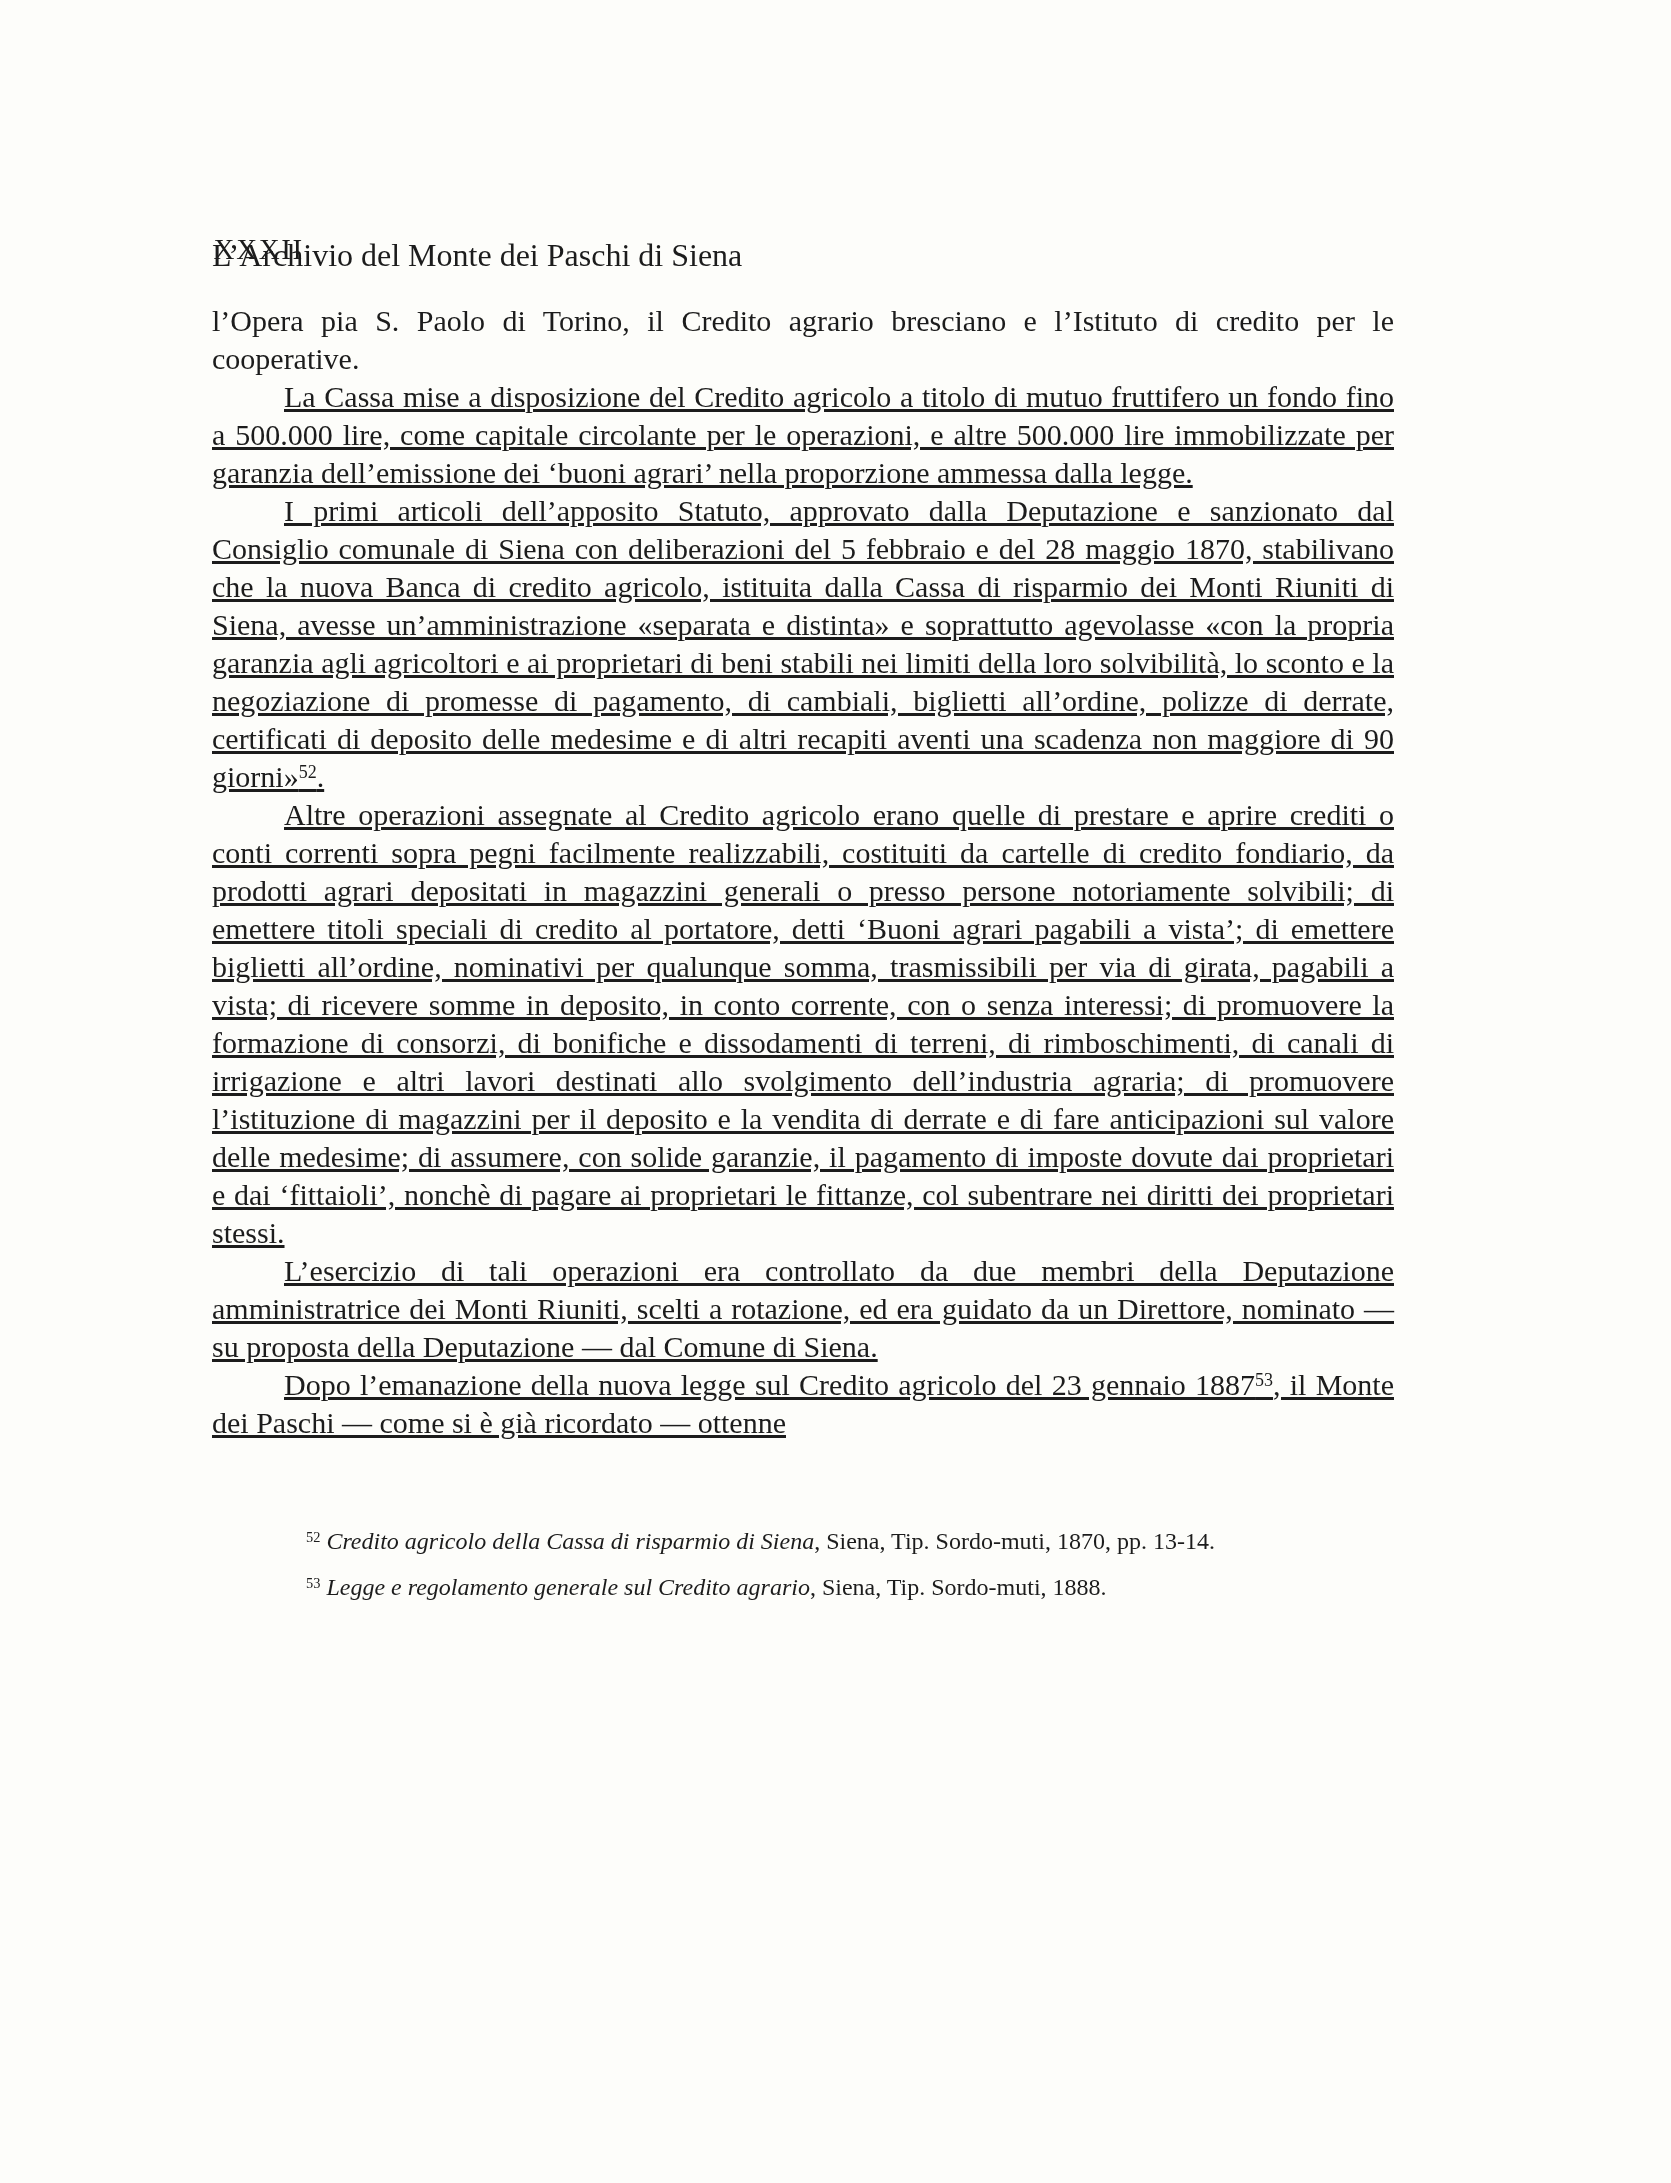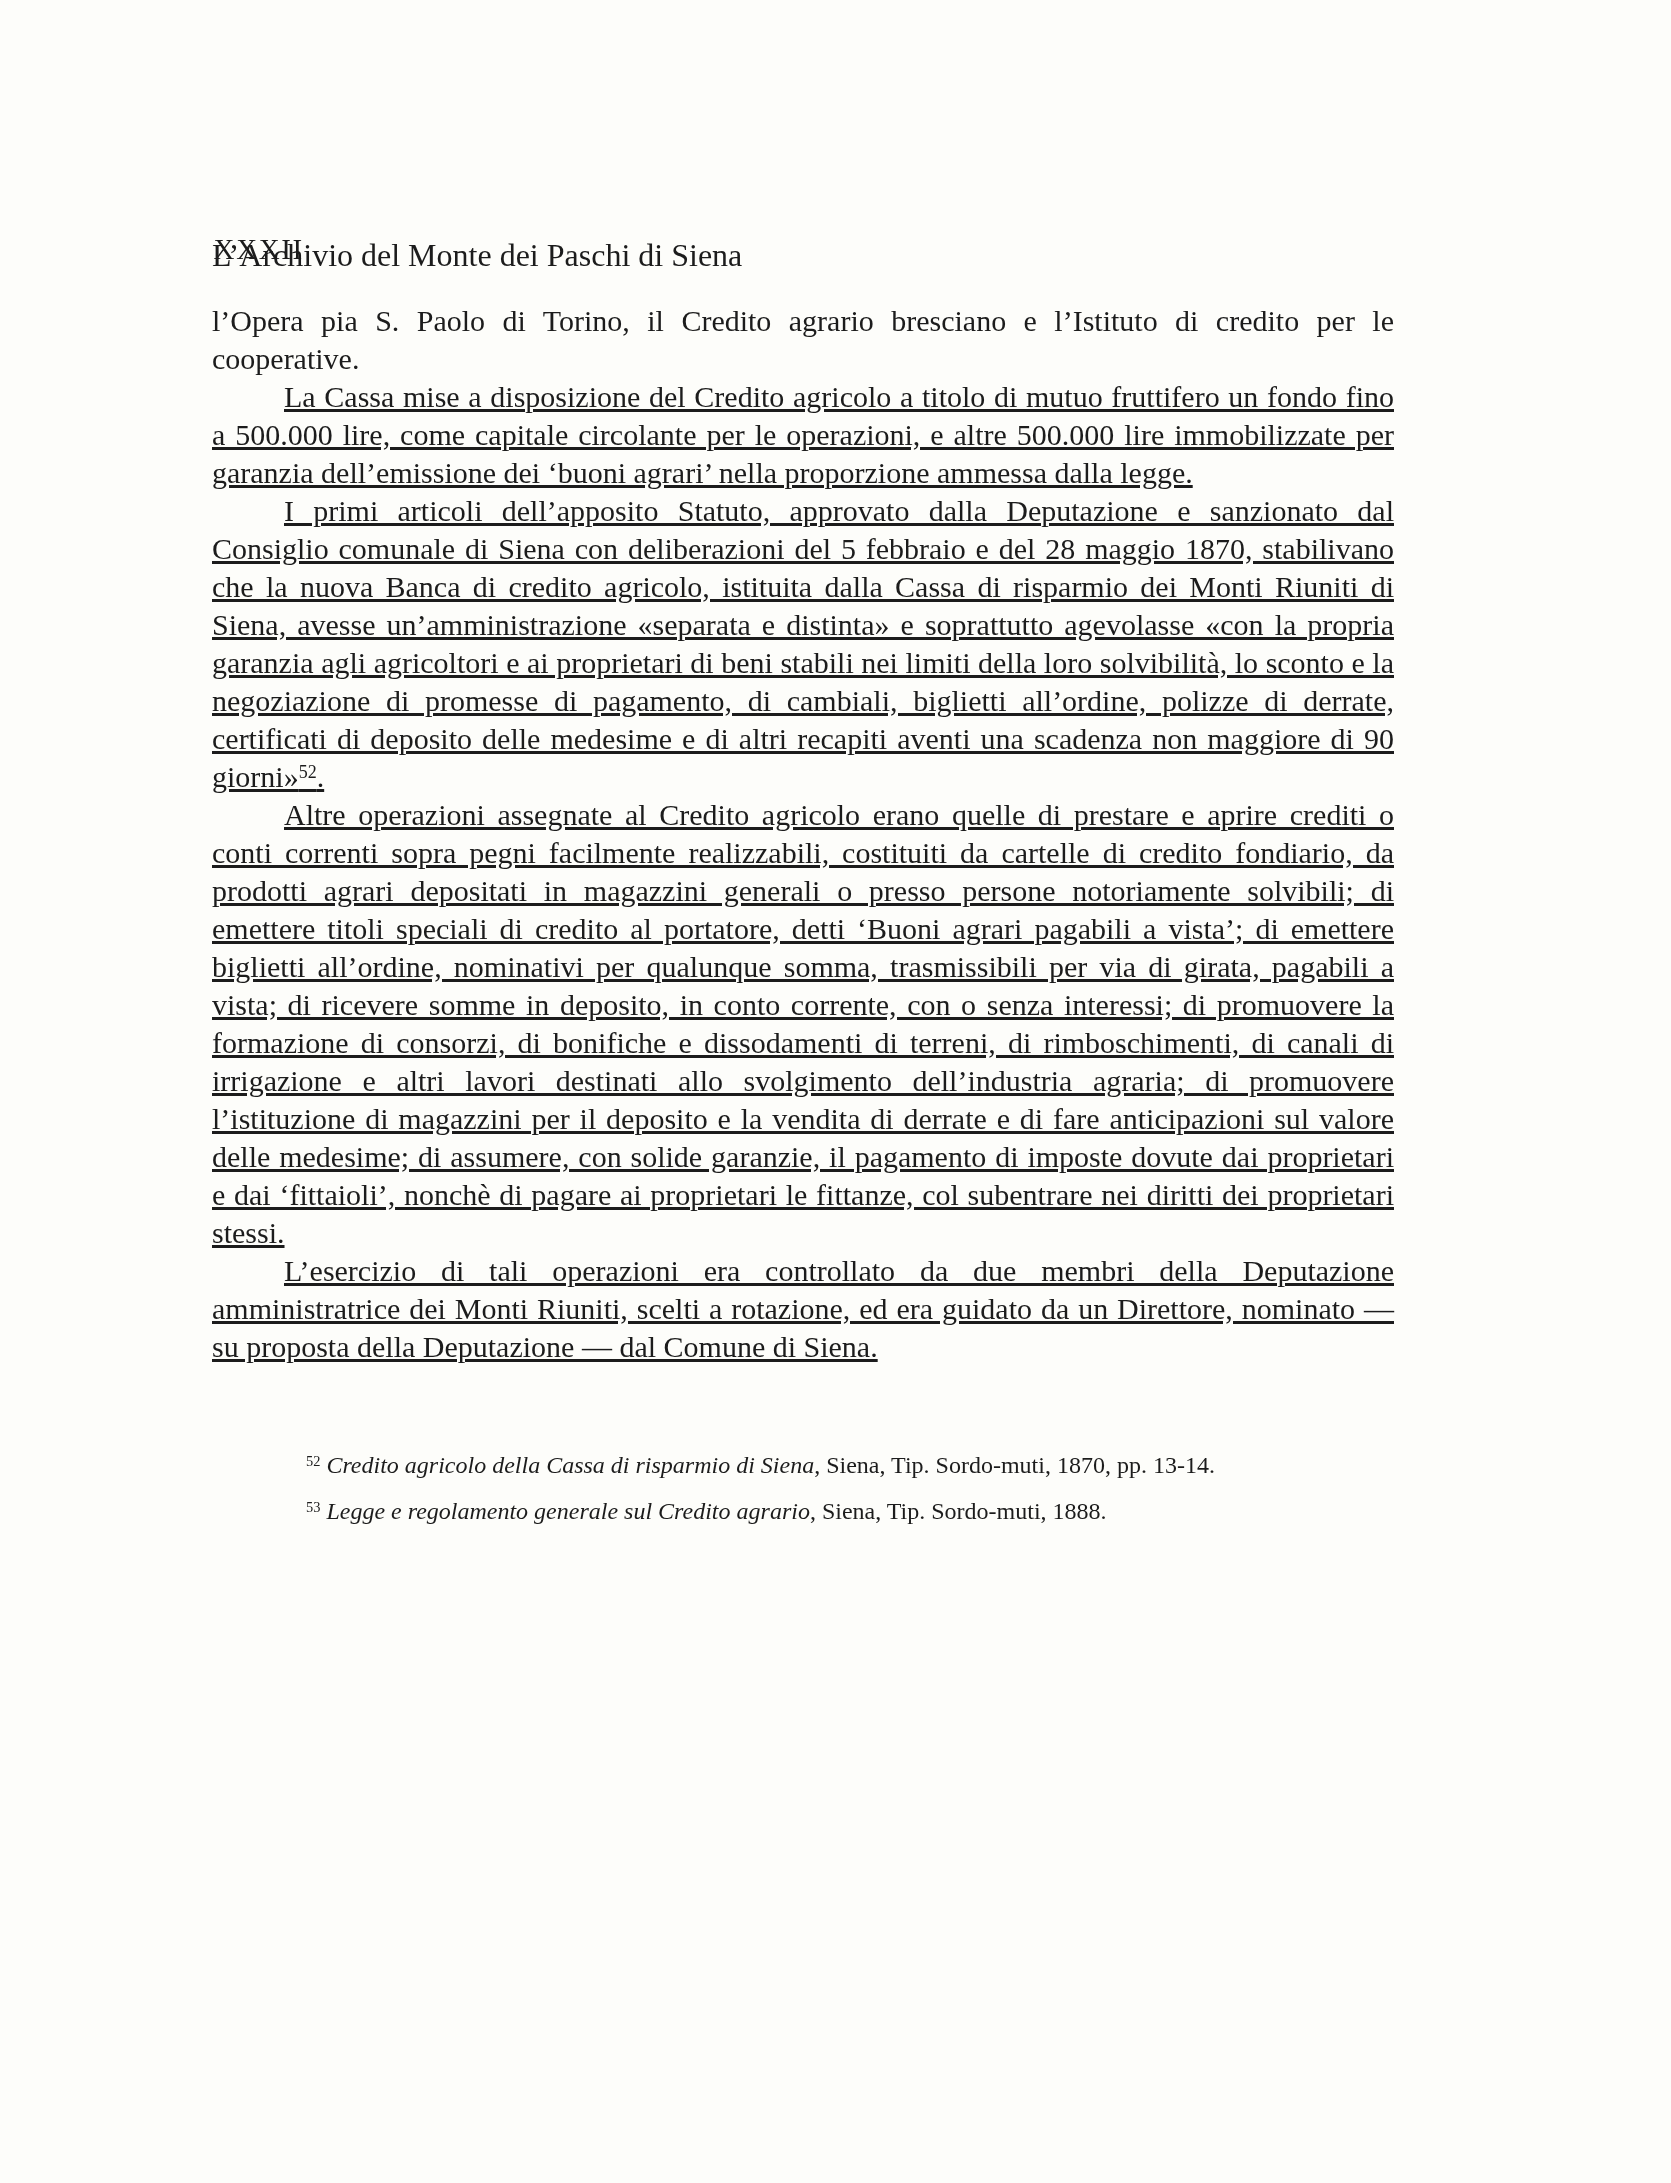--- a/index.html
+++ b/index.html
@@ -84,20 +84,21 @@
       <span class="page-number">XXXII</span>
       <span class="running-title">L’Archivio del Monte dei Paschi di Siena</span>
     </div>
 
     <div class="body-paragraphs">
         <p class="para">l’Opera pia S. Paolo di Torino, il Credito agrario bresciano e l’Istituto di credito per le cooperative.</p>
         <p class="para indent">La Cassa mise a disposizione del Credito agricolo a titolo di mutuo fruttifero un fondo fino a 500.000 lire, come capitale circolante per le operazioni, e altre 500.000 lire immobilizzate per garanzia dell’emissione dei ‘buoni agrari’ nella proporzione ammessa dalla legge.</p>
         <p class="para indent">I primi articoli dell’apposito Statuto, approvato dalla Deputazione e sanzionato dal Consiglio comunale di Siena con deliberazioni del 5 febbraio e del 28 maggio 1870, stabilivano che la nuova Banca di credito agricolo, istituita dalla Cassa di risparmio dei Monti Riuniti di Siena, avesse un’amministrazione «separata e distinta» e soprattutto agevolasse «con la propria garanzia agli agricoltori e ai proprietari di beni stabili nei limiti della loro solvibilità, lo sconto e la negoziazione di promesse di pagamento, di cambiali, biglietti all’ordine, polizze di derrate, certificati di deposito delle medesime e di altri recapiti aventi una scadenza non maggiore di 90 giorni»<sup>52</sup>.</p>
         <p class="para indent">Altre operazioni assegnate al Credito agricolo erano quelle di prestare e aprire crediti o conti correnti sopra pegni facilmente realizzabili, costituiti da cartelle di credito fondiario, da prodotti agrari depositati in magazzini generali o presso persone notoriamente solvibili; di emettere titoli speciali di credito al portatore, detti ‘Buoni agrari pagabili a vista’; di emettere biglietti all’ordine, nominativi per qualunque somma, trasmissibili per via di girata, pagabili a vista; di ricevere somme in deposito, in conto corrente, con o senza interessi; di promuovere la formazione di consorzi, di bonifiche e dissodamenti di terreni, di rimboschimenti, di canali di irrigazione e altri lavori destinati allo svolgimento dell’industria agraria; di promuovere l’istituzione di magazzini per il deposito e la vendita di derrate e di fare anticipazioni sul valore delle medesime; di assumere, con solide garanzie, il pagamento di imposte dovute dai proprietari e dai ‘fittaioli’, nonchè di pagare ai proprietari le fittanze, col subentrare nei diritti dei proprietari stessi.</p>
         <p class="para indent">L’esercizio di tali operazioni era controllato da due membri della Deputazione amministratrice dei Monti Riuniti, scelti a rotazione, ed era guidato da un Direttore, nominato — su proposta della Deputazione — dal Comune di Siena.</p>
+        <p class="para indent">Dopo l’emanazione della nuova legge sul Credito agricolo del 23 gennaio 1887<sup>53</sup>, il Monte dei Paschi — come si è già ricordato — ottenne</p>
       </div>
 
     <div class="footnotes">
         <p class="footnote"><sup>52</sup> <i>Credito agricolo della Cassa di risparmio di Siena</i>, Siena, Tip. Sordo-muti, 1870, pp. 13-14.</p>
         <p class="footnote"><sup>53</sup> <i>Legge e regolamento generale sul Credito agrario</i>, Siena, Tip. Sordo-muti, 1888.</p>
       </div>
 
   </div>
 </div>
 

